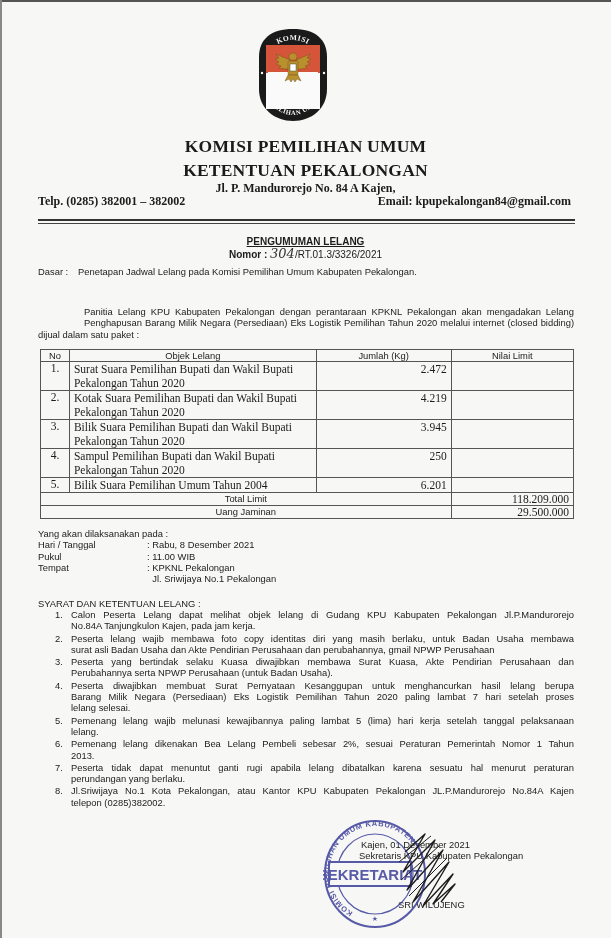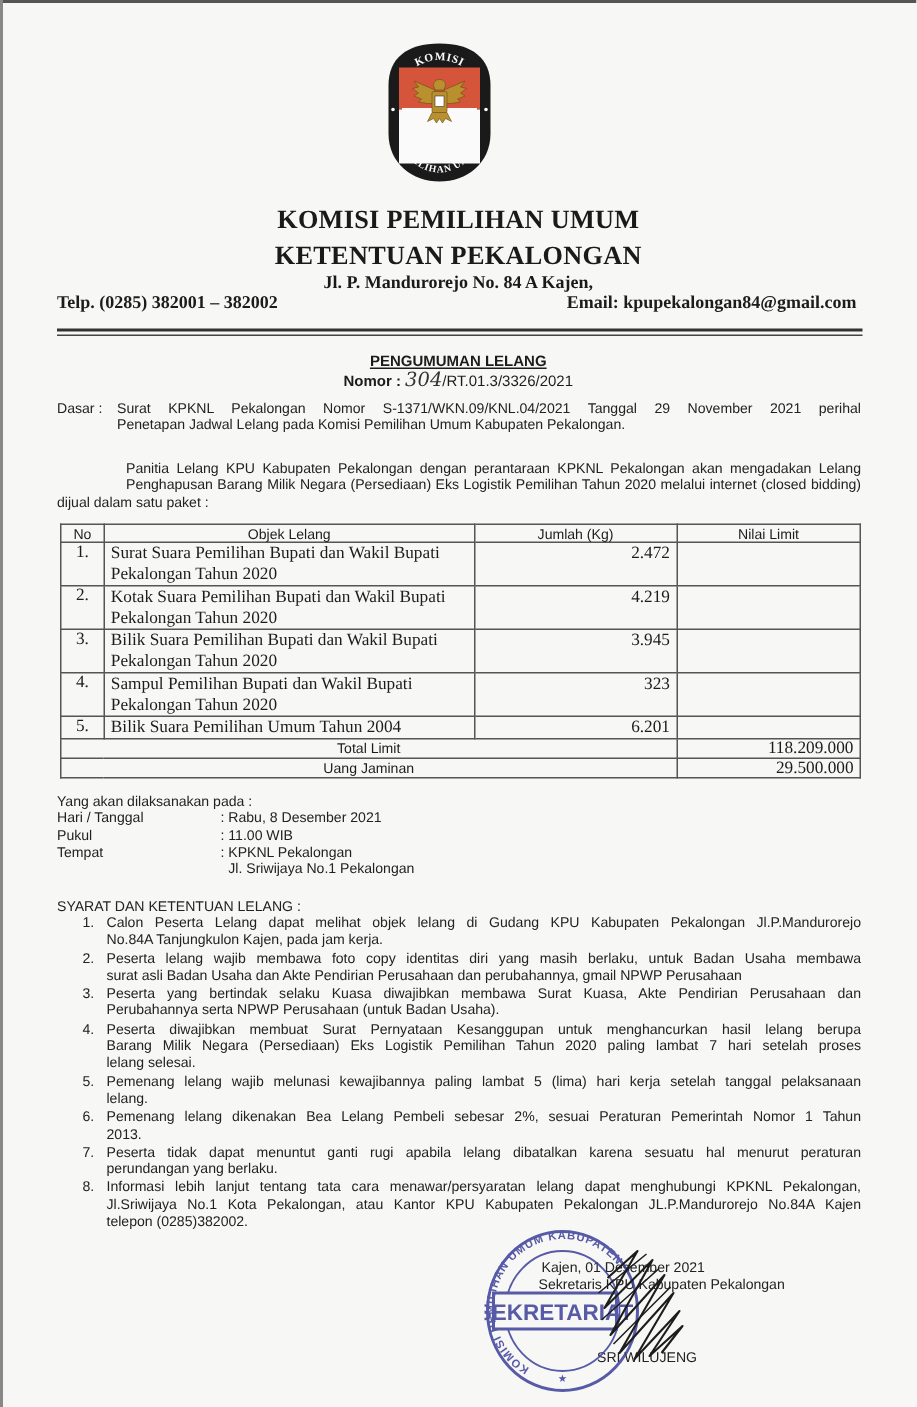--- a/index.html
+++ b/index.html
@@ -128,21 +128,20 @@
 <div class="divider"></div>
 
 <div class="ann-title">PENGUMUMAN LELANG</div>
 <div class="ann-number">
   <span class="lbl">Nomor : </span><span class="hand">304</span><span>/RT.01.3/3326/2021</span>
 </div>
 
 <div class="dasar body-text">
   <span class="key">Dasar  :</span>
   <div class="val">
-    <span class="l1">Surat KPKNL Pekalongan Nomor  S-1371/WKN.09/KNL.04/2021 Tanggal  29 November 2021 perihal</span>
     <span>Penetapan Jadwal  Lelang pada Komisi Pemilihan Umum Kabupaten Pekalongan.</span>
   </div>
 </div>
 
 <div class="intro body-text">
   <span class="j">Panitia Lelang KPU Kabupaten Pekalongan dengan perantaraan KPKNL Pekalongan akan mengadakan Lelang</span>
   <span class="j">Penghapusan Barang Milik Negara (Persediaan)  Eks Logistik Pemilihan  Tahun 2020  melalui internet (closed bidding)</span>
   <span>dijual dalam satu paket :</span>
 </div>
 
@@ -170,21 +169,21 @@
     </tr>
     <tr class="row2">
       <td class="c-no">3.</td>
       <td class="c-obj"><span>Bilik Suara Pemilihan Bupati dan Wakil Bupati</span><br><span>Pekalongan Tahun 2020</span></td>
       <td class="c-jml">3.945</td>
       <td class="c-nil"></td>
     </tr>
     <tr class="row2">
       <td class="c-no">4.</td>
       <td class="c-obj"><span>Sampul Pemilihan Bupati dan Wakil Bupati</span><br><span>Pekalongan Tahun 2020</span></td>
-      <td class="c-jml">323</td>
+      <td class="c-jml">250</td>
       <td class="c-nil"></td>
     </tr>
     <tr class="row1">
       <td class="c-no">5.</td>
       <td class="c-obj">Bilik Suara Pemilihan Umum Tahun 2004</td>
       <td class="c-jml">6.201</td>
       <td class="c-nil"></td>
     </tr>
     <tr>
       <td colspan="3" class="sum-label">Total Limit</td>
@@ -250,21 +249,20 @@
       <span class="ln">Pemenang lelang dikenakan Bea Lelang Pembeli sebesar 2%, sesuai Peraturan Pemerintah Nomor 1 Tahun</span>
       <span class="ln last">2013.</span>
     </li>
     <li>
       <span class="num">7.</span>
       <span class="ln">Peserta tidak dapat menuntut ganti rugi apabila lelang dibatalkan karena sesuatu hal menurut peraturan</span>
       <span class="ln last">perundangan yang berlaku.</span>
     </li>
     <li>
       <span class="num">8.</span>
-      <span class="ln">Informasi lebih lanjut tentang tata cara menawar/persyaratan lelang dapat menghubungi KPKNL Pekalongan,</span>
       <span class="ln">Jl.Sriwijaya No.1 Kota Pekalongan, atau Kantor KPU Kabupaten Pekalongan JL.P.Mandurorejo No.84A Kajen</span>
       <span class="ln last">telepon (0285)382002.</span>
     </li>
   </ol>
 
 <svg class="stamp" viewBox="0 0 105 112">
   <defs>
     <path id="stampRing" d="M52 100 A46 46 0 1 1 53 100"></path>
   </defs>
   <g fill="none" stroke="#3b3f9a">

